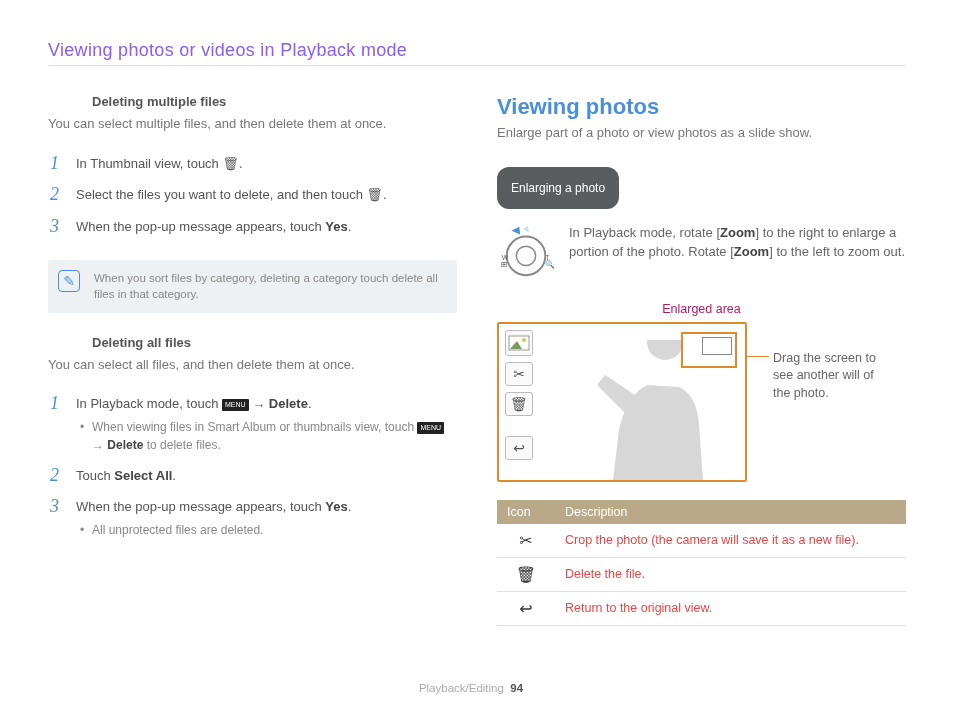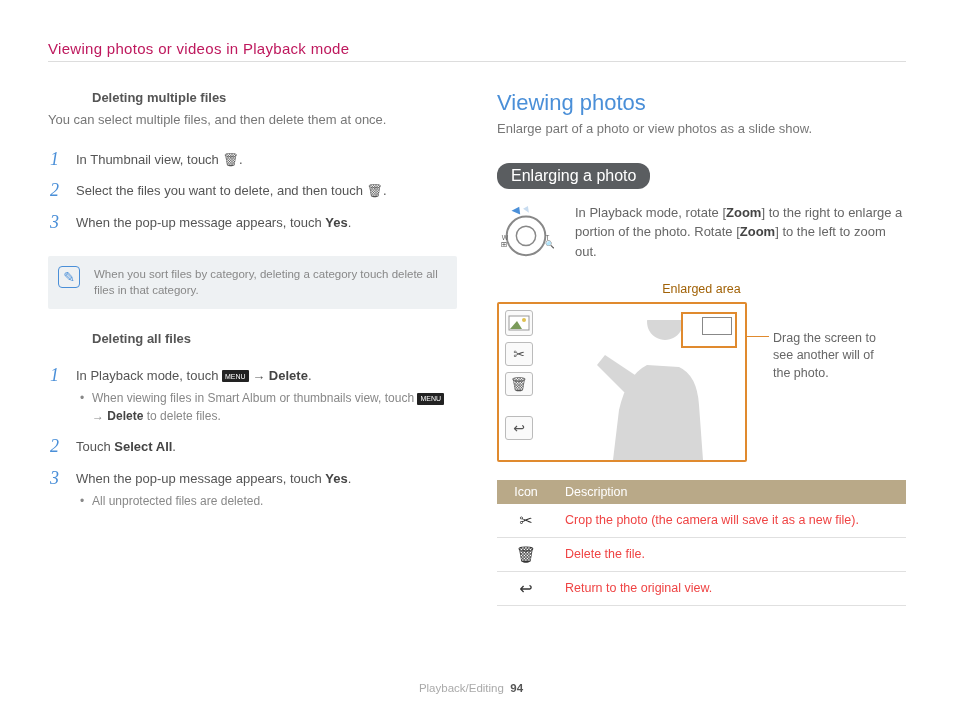--- a/index.html
+++ b/index.html
@@ -1,52 +1,52 @@
 <!DOCTYPE html>
 <html><head>
 <meta charset="utf-8">
 <style>
   * { margin:0; padding:0; box-sizing:border-box; }
   body { font-family: Arial, Helvetica, sans-serif; background:#fff; color:#555; font-size:13px; width:954px; height:720px; position:relative; padding:40px 48px 0 48px; font-weight:300; }
-  .page-header { color:#be185d; font-size:15px; font-weight:300; letter-spacing:0.3px; margin-bottom:4px; }
+  .page-header { color:#8b5cf6; font-size:18px; font-weight:300; letter-spacing:0.3px; margin-bottom:4px; }
   .hr-top { border:0; border-top:1px solid #ddd; margin-bottom:28px; }
   .cols { display:flex; gap:40px; }
   .col { flex:1; min-width:0; }
   .sub-h { font-weight:bold; color:#555; font-size:13px; margin-bottom:6px;padding-left:44px; }
   .para { color:#777; font-size:13px; line-height:1.45; margin-bottom:14px; }
   ol.steps { list-style:none; counter-reset:step; margin:14px 0 18px 0; }
   ol.steps > li { counter-increment:step; position:relative; padding:6px 0 6px 28px; color:#555; font-size:13px; line-height:1.5; }
   ol.steps > li::before { content:counter(step); position:absolute; left:2px; top:2px; font-size:18px; font-style:italic; color:#4a8fd8; font-family:Georgia, serif; font-weight:400; }
   ul.sub { list-style:none; margin-top:4px; }
   ul.sub > li { position:relative; padding-left:16px; font-size:12px; color:#888; line-height:1.5; }
   ul.sub > li::before { content:"•"; position:absolute; left:4px; top:0; color:#888; }
   .note-box { background:#eef1f3; border-radius:2px; padding:10px 12px 10px 46px; position:relative; font-size:11.5px; color:#888; line-height:1.4; margin:4px 0 22px 0; }
   .note-box .note-icon { position:absolute; left:10px; top:10px; width:22px; height:22px; border:1.5px solid #4a8fd8; border-radius:4px; color:#4a8fd8; display:flex; align-items:center; justify-content:center; font-size:14px; }
-  .h2-blue { color:#4a8fd8; font-size:22px; font-weight:400; margin-bottom:4px; }
-  .pill { display:inline-block; background:#5a5d60; color:#fff; font-size:16px; padding:4px 14px; border-radius:12px; margin:10px 0 14px 0; }
+  .h2-blue { color:#4a8fd8; font-size:22px; font-weight:700; margin-bottom:4px; }
+  .pill { display:inline-block; background:#5a5d60; color:#fff; font-size:12px; padding:14px 14px; border-radius:12px; margin:10px 0 14px 0; }
   .zoom-row { display:flex; gap:14px; align-items:flex-start; margin-bottom:18px; }
   .zoom-graphic { width:58px; flex-shrink:0; }
   .zoom-graphic svg { width:58px; height:58px; }
-  .zoom-text { font-size:13px; color:#666; line-height:1.5; flex:1;margin-left:6px; }
+  .zoom-text { font-size:13px; color:#666; line-height:1.5; flex:1; }
   .b { font-weight:bold; color:#444; }
-  .enlarged-label { text-align:center; font-size:12.5px; color:#a16207; margin-bottom:6px; }
+  .enlarged-label { text-align:center; font-size:12.5px; color:#be185d; margin-bottom:6px; }
   .enlarge-fig { position:relative; display:flex; align-items:flex-start; }
   .screen-box { width:250px; height:160px; border:2px solid #e08a2e; border-radius:2px; position:relative; background:#fff; overflow:hidden; flex-shrink:0; }
   .silhouette { position:absolute; right:10px; bottom:0; width:160px; height:140px; }
   .mini { position:absolute; top:8px; right:8px; width:56px; height:36px; border:2px solid #e08a2e; background:#fff; }
   .mini-inner { position:absolute; top:3px; right:3px; width:30px; height:18px; border:1px solid #888; }
   .side-btns { position:absolute; left:6px; top:6px; width:30px; }
   .side-btn { width:28px; height:24px; border:1px solid #bbb; border-radius:3px; margin-bottom:6px; background:#fafafa; display:flex; align-items:center; justify-content:center; font-size:14px; color:#555; }
   .side-btn.lg { height:26px; }
   .leader-wrap { position:relative; flex:1; padding-top:10px; }
   .leader-line { position:absolute; left:0; top:34px; width:22px; height:1px; background:#e08a2e; }
   .drag-text { font-size:12.5px; color:#666; line-height:1.4; margin-left:26px; margin-top:18px; width:120px; }
   .tbl { width:100%; border-collapse:collapse; margin-top:18px; font-size:12.5px; }
   .tbl th { background:#b9a988; color:#fff; font-weight:400; text-align:left; padding:5px 10px; }
-  .tbl th:first-child { width:58px;text-align:center; }
+  .tbl th:first-child { width:58px; }
   .tbl td { padding:7px 10px; color:#ef4444; border-bottom:1px solid #e0e0e0; }
   .tbl td.ic { text-align:center; font-size:16px; color:#333; }
   .footer { position:absolute; bottom:26px; left:0; right:12px; text-align:center; font-size:11.5px; color:#aaa; }
   .footer .pg { color:#555; font-weight:bold; }
   .menu-icon { display:inline-flex; align-items:center; justify-content:center; background:#222; color:#fff; font-size:7px; padding:1px 3px; border-radius:1px; vertical-align:middle; line-height:1; height:12px; }
 </style>
 </head>
 <body>
 
 <div class="page-header">Viewing photos or videos in Playback mode</div>
@@ -62,20 +62,21 @@
       <li><span>Select the files you want to delete, and then touch </span><span>🗑</span><span>.</span></li>
       <li><span>When the pop-up message appears, touch </span><span class="b">Yes</span><span>.</span></li>
     </ol>
 
     <div class="note-box">
       <div class="note-icon">✎</div>
       <span>When you sort files by category, deleting a category touch delete all files in that category.</span>
     </div>
 
     <div class="sub-h">Deleting all files</div>
+    <div class="para">You can select all files, and then delete them at once.</div>
 
     <ol class="steps">
       <li>
         <span>In Playback mode, touch </span><span class="menu-icon">MENU</span><span> → </span><span class="b">Delete</span><span>.</span>
         <ul class="sub">
           <li><span>When viewing files in Smart Album or thumbnails view, touch </span><span class="menu-icon">MENU</span><span> → </span><span class="b">Delete</span><span> to delete files.</span></li>
         </ul>
       </li>
       <li><span>Touch </span><span class="b">Select All</span><span>.</span></li>
       <li>

